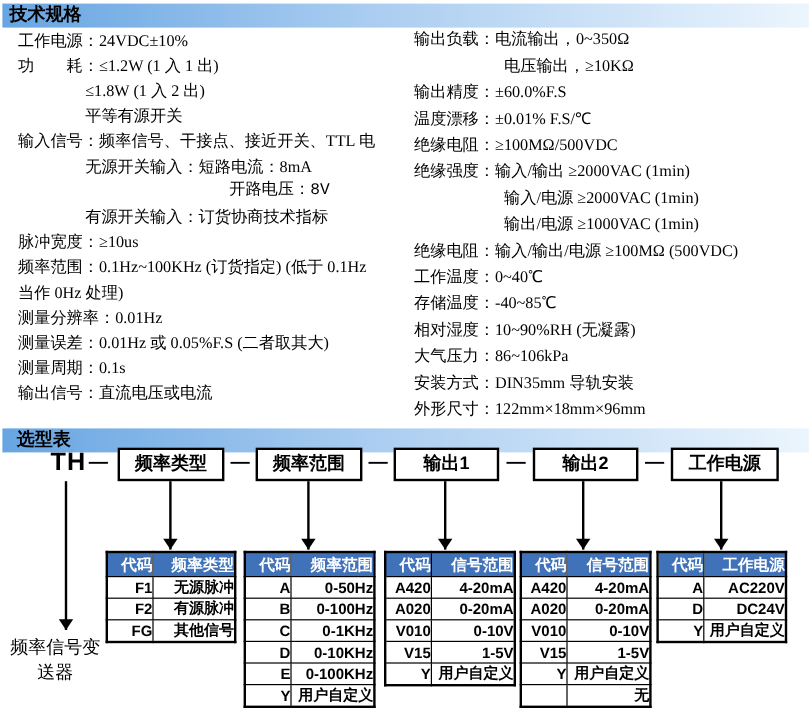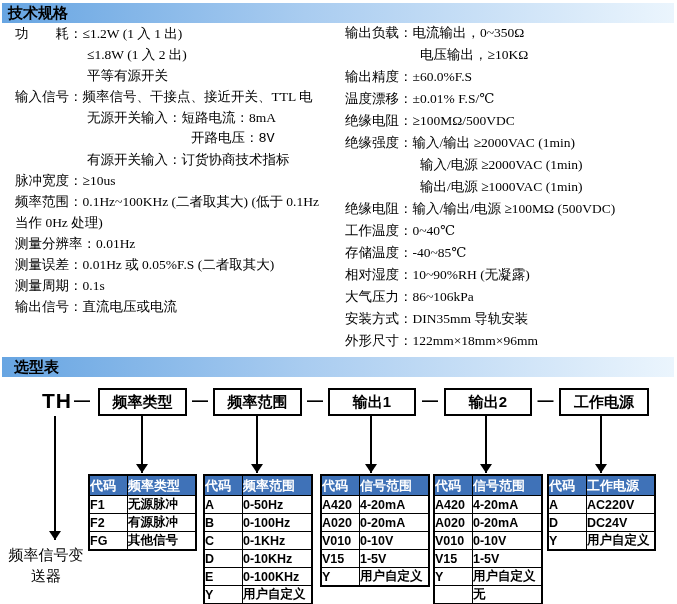--- a/index.html
+++ b/index.html
@@ -17,29 +17,29 @@
     font-family:"Liberation Sans","DejaVu Sans",sans-serif;
     font-weight:bold;font-size:15px;line-height:20px;
     padding-left:6px;box-sizing:border-box;
   }
   .band1{top:3px;}
   .band2{top:357px;padding-left:12px;}
 
   
   .spec-col{position:absolute;white-space:nowrap;}
   .spec-col-left{top:23px;left:15px;width:325px;}
-  .spec-col-right{top:22px;left:345px;width:330px;}
+  .spec-col-right{top:22px;left:345px;width:330px;font-family:Liberation Serif, serif;}
   .spec-line{font-size:13.5px;line-height:21px;}
   .spec-col-right .spec-line{line-height:22px;}
-  .spec-col-left .ind1{margin-left:72px;}
+  .spec-col-left .ind1{margin-left:56px;}
   .spec-col-left .ind2{margin-left:176px;font-family:Liberation Mono, monospace;}
   .spec-col-right .ind1{margin-left:75px;}
 
   
-  .diagram{position:absolute;top:375px;left:0;width:677px;height:224px;}
+  .diagram{position:absolute;top:360px;left:0;width:677px;height:224px;}
   .th-prefix{
     position:absolute;left:42px;top:13px;height:28px;line-height:26px;
     font-family:"Liberation Sans","DejaVu Sans",sans-serif;
     font-weight:bold;font-size:21px;letter-spacing:1px;
   }
   .mbox{
     position:absolute;top:13px;height:24px;line-height:24px;
     border:2px solid #000;background:#fff;text-align:center;
     font-family:"Liberation Sans","DejaVu Sans",sans-serif;
     font-weight:bold;font-size:15px;box-sizing:content-box;
@@ -62,46 +62,47 @@
     font-size:15px;line-height:21px;
   }
 
   
   .sel-table{
     position:absolute;top:99px;border-collapse:collapse;table-layout:fixed;
     border:2px solid #000;background:#fff;
     font-family:"Liberation Sans","DejaVu Sans",sans-serif;font-weight:bold;
   }
   .sel-table th,.sel-table td{
-    border:1.5px solid #000;text-align:left;vertical-align:middle;
+    border:1.5px solid #000;text-align:right;vertical-align:middle;
     padding:0;overflow:hidden;white-space:nowrap;
   }
   .sel-table th{background:#3f72b8;color:#fff;font-size:13px;height:19px;}
   .sel-table td{font-size:12.5px;height:17px;}
   .sel-table .c-code{width:37px;}
 </style>
 </head>
 <body>
 
 <div class="page">
 
   <div class="band band1">
     <span>技术规格</span>
   </div>
 
   <div class="spec-col spec-col-left">
+      <div class="spec-line ind0">工作电源：24VDC±10%</div>
       <div class="spec-line ind0">功　　耗：≤1.2W (1 入 1 出)</div>
       <div class="spec-line ind1">≤1.8W (1 入 2 出)</div>
       <div class="spec-line ind1">平等有源开关</div>
       <div class="spec-line ind0">输入信号：频率信号、干接点、接近开关、TTL 电</div>
       <div class="spec-line ind1">无源开关输入：短路电流：8mA</div>
       <div class="spec-line ind2">开路电压：8V</div>
       <div class="spec-line ind1">有源开关输入：订货协商技术指标</div>
       <div class="spec-line ind0">脉冲宽度：≥10us</div>
-      <div class="spec-line ind0">频率范围：0.1Hz~100KHz (二者取其大) (低于 0.1Hz</div>
+      <div class="spec-line ind0">频率范围：0.1Hz~100KHz (订货指定) (低于 0.1Hz</div>
       <div class="spec-line ind0">当作 0Hz 处理)</div>
       <div class="spec-line ind0">测量分辨率：0.01Hz</div>
       <div class="spec-line ind0">测量误差：0.01Hz 或 0.05%F.S (二者取其大)</div>
       <div class="spec-line ind0">测量周期：0.1s</div>
       <div class="spec-line ind0">输出信号：直流电压或电流</div>
     </div>
   <div class="spec-col spec-col-right">
       <div class="spec-line ind0">输出负载：电流输出，0~350Ω</div>
       <div class="spec-line ind1">电压输出，≥10KΩ</div>
       <div class="spec-line ind0">输出精度：±60.0%F.S</div>

